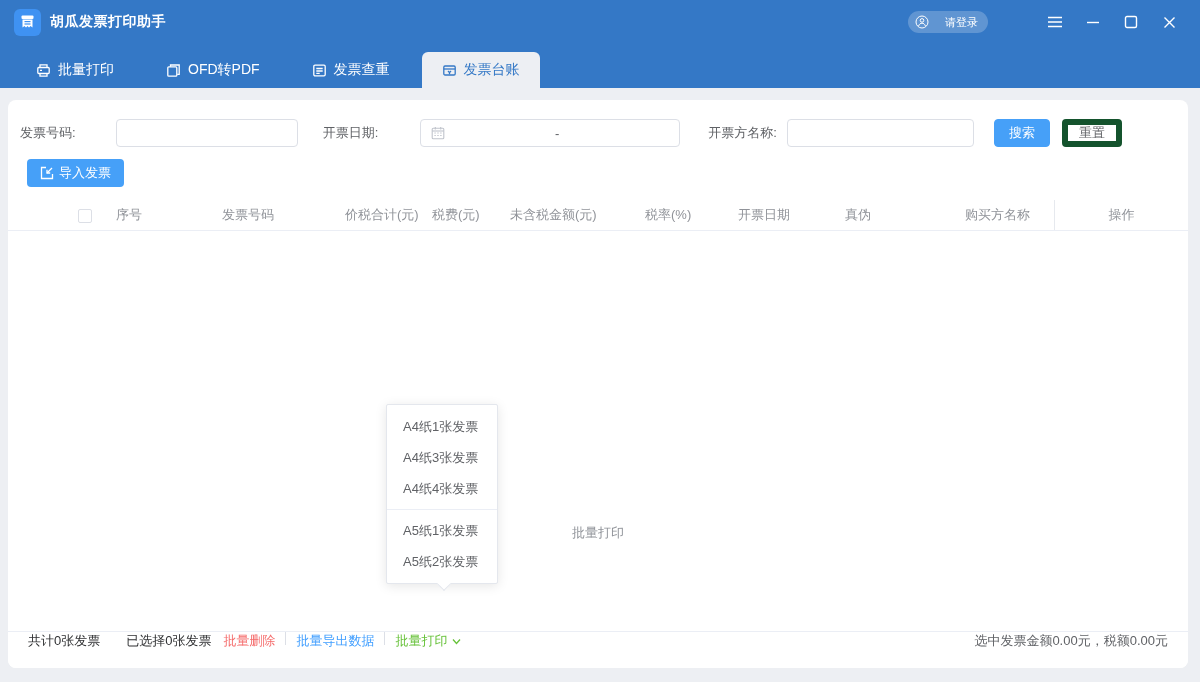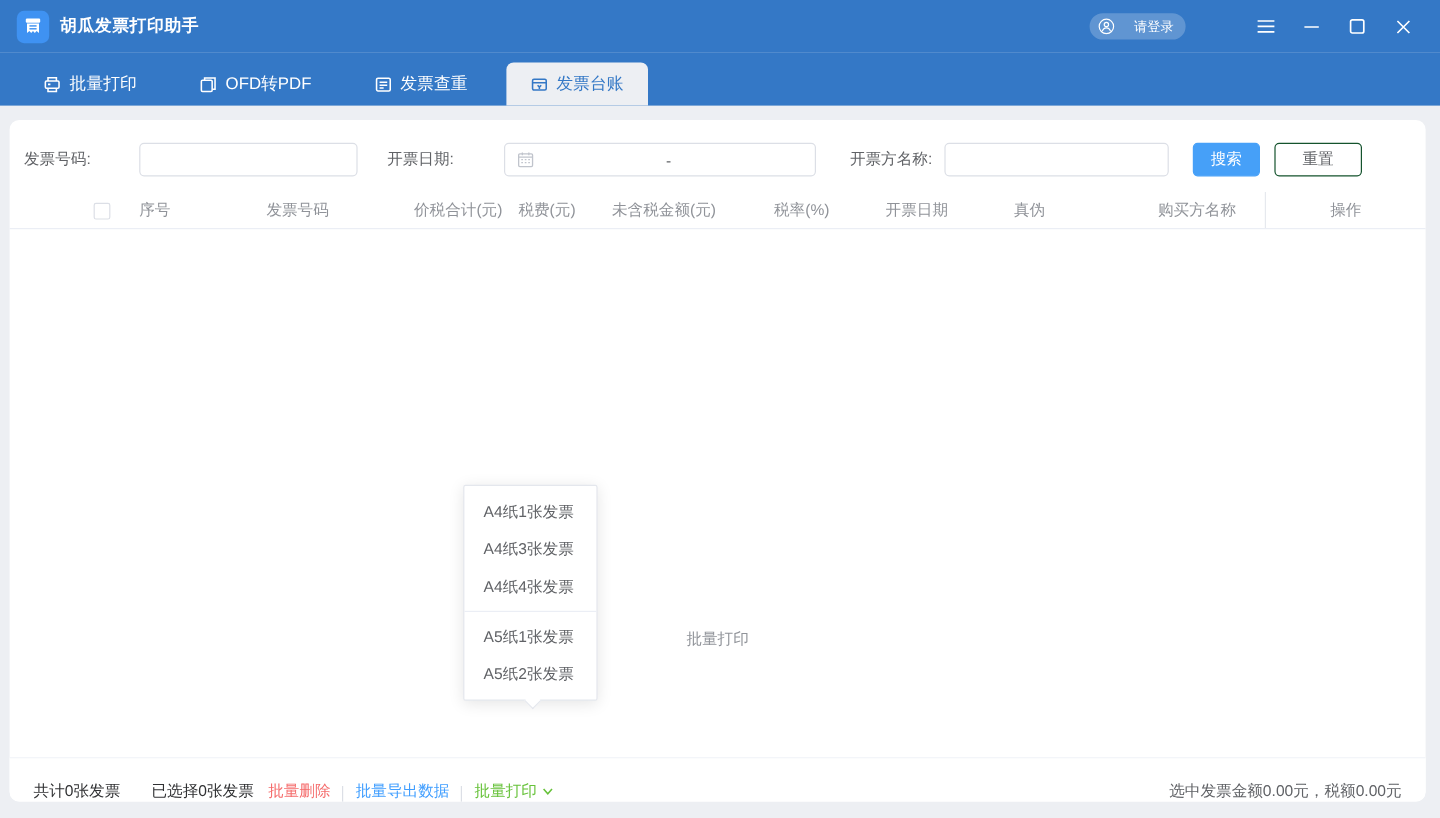--- a/index.html
+++ b/index.html
@@ -80,21 +80,21 @@
   .inp-issuer { width:187px; margin-left:10px; }
   .btn {
     height:28px; border-radius:4px; font-size:13px; cursor:pointer;
     font-family:inherit; display:inline-flex; align-items:center; justify-content:center;
   }
   .btn-search {
     width:56px; background:#46a0f8; color:#fff; border:1px solid #46a0f8;
     margin-left:20px;
   }
   .btn-reset {
-    width:73px; background:#fff; color:#606266; border:1px solid #14532d;
+    width:60px; background:#fff; color:#606266; border:6px solid #14532d;
     margin-left:12px;
   }
   .import-row { padding:12px 12px 0 19px; }
   .btn-import {
     background:#46a0f8; color:#fff; border:none; border-radius:4px;
     height:28px; padding:0 13px; gap:5px;
   }
 
   
   .thead {
@@ -125,21 +125,21 @@
 
   .empty-text {
     position:absolute; left:0; right:0; top:424px; text-align:center;
     color:#909399; font-size:13px;
   }
 
   
   .foot {
     position:absolute; left:0; right:0; bottom:0; height:37px;
     border-top:1px solid #ebeef5;
-    display:flex; align-items:flex-end; padding:0 20px;
+    display:flex; align-items:flex-start; padding:0 20px;
     font-size:13px; color:#303133;
     border-radius:0 0 8px 8px; background:#fff;
   }
   .foot .gap12 { margin-left:26px; }
   .lnk { cursor:pointer; }
   .lnk-del { color:#f56c6c; margin-left:12px; }
   .vsep { width:1px; height:13px; background:#dcdfe6; margin:0 10px; }
   .lnk-exp { color:#409eff; }
   .lnk-prt { color:#67c23a; display:inline-flex; align-items:center; gap:4px; }
   .foot-spacer { flex:1; }
@@ -266,20 +266,30 @@
         <path d="M3.4 7h1.4M6.3 7h1.4M9.2 7h1.4M3.4 9.5h1.4M6.3 9.5h1.4M9.2 9.5h1.4" stroke="#c0c4cc" stroke-width="1"></path>
       </svg>
       <span class="dash">-</span>
     </div>
     <span class="fld-label lbl-issuer">开票方名称:</span>
     <input class="inp inp-issuer" type="text" style="">
     <button class="btn btn-search">搜索</button>
     <button class="btn btn-reset">重置</button>
   </div>
 
+  <div class="import-row">
+    <button class="btn btn-import">
+      <svg width="14" height="14" viewBox="0 0 14 14" fill="none" stroke="#fff" stroke-width="1.3">
+        <path d="M6 1.5H1.5v11H12.5V8"></path>
+        <path d="M12 2L7 7"></path>
+          <path d="M7 3.8V7h3.2"></path>
+      </svg>
+      <span>导入发票</span>
+    </button>
+  </div>
 
   <div class="thead">
     <div class="th th-cb"><span class="cbx"></span></div>
     <div class="th th-0">序号</div>
     <div class="th th-1">发票号码</div>
     <div class="th th-2">价税合计(元)</div>
     <div class="th th-3">税费(元)</div>
     <div class="th th-4">未含税金额(元)</div>
     <div class="th th-5">税率(%)</div>
     <div class="th th-6">开票日期</div>

